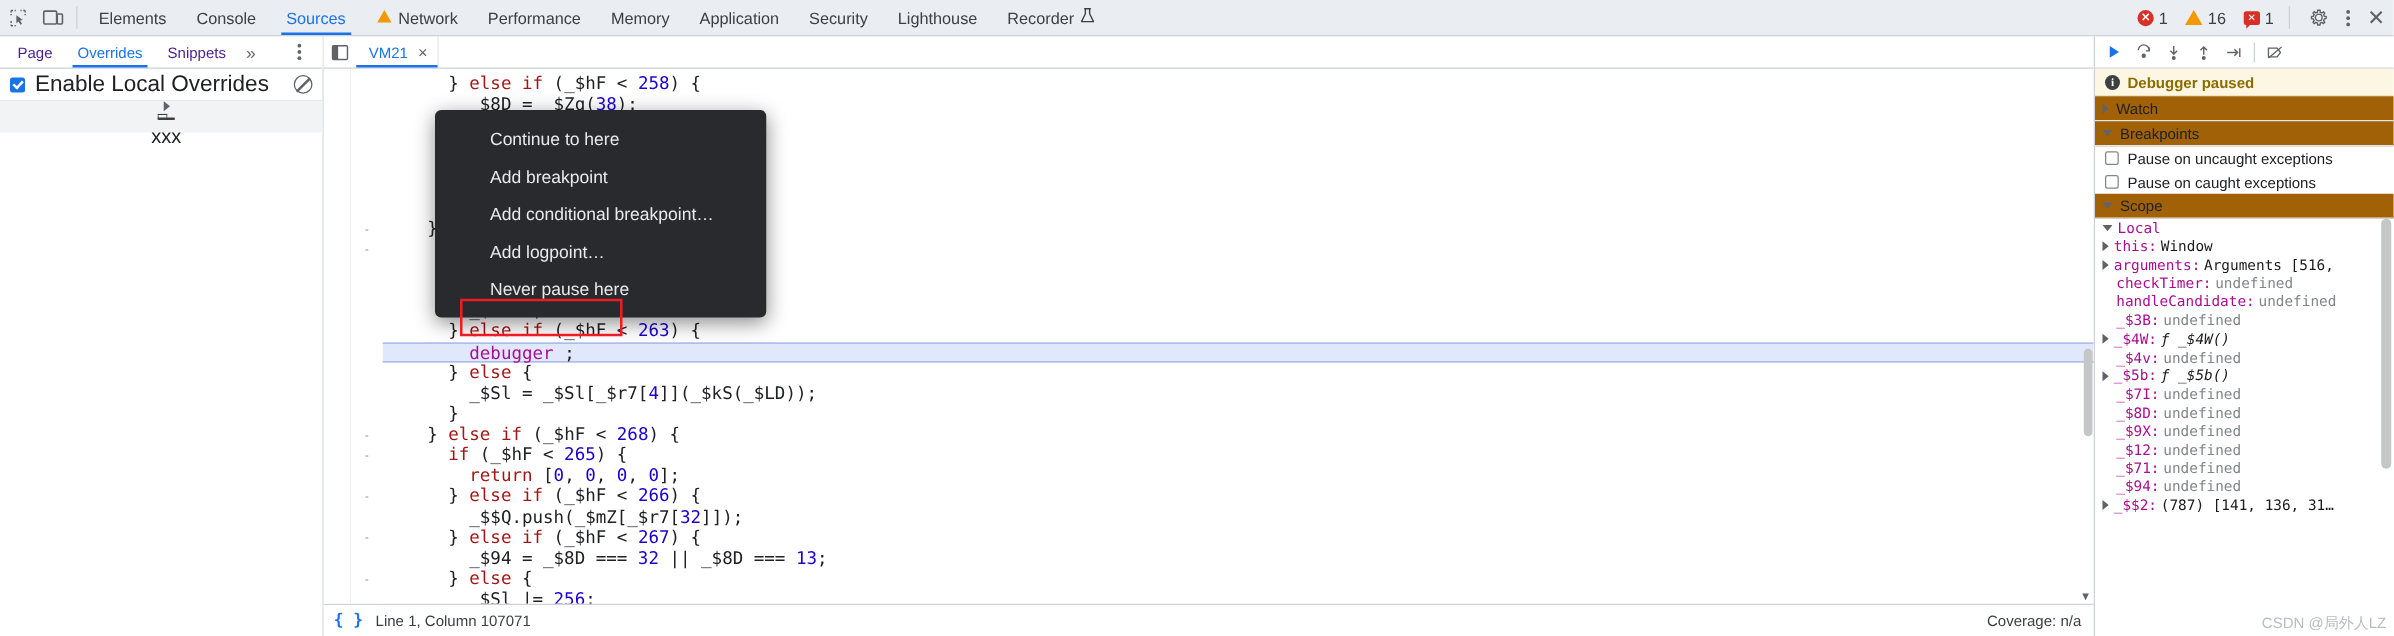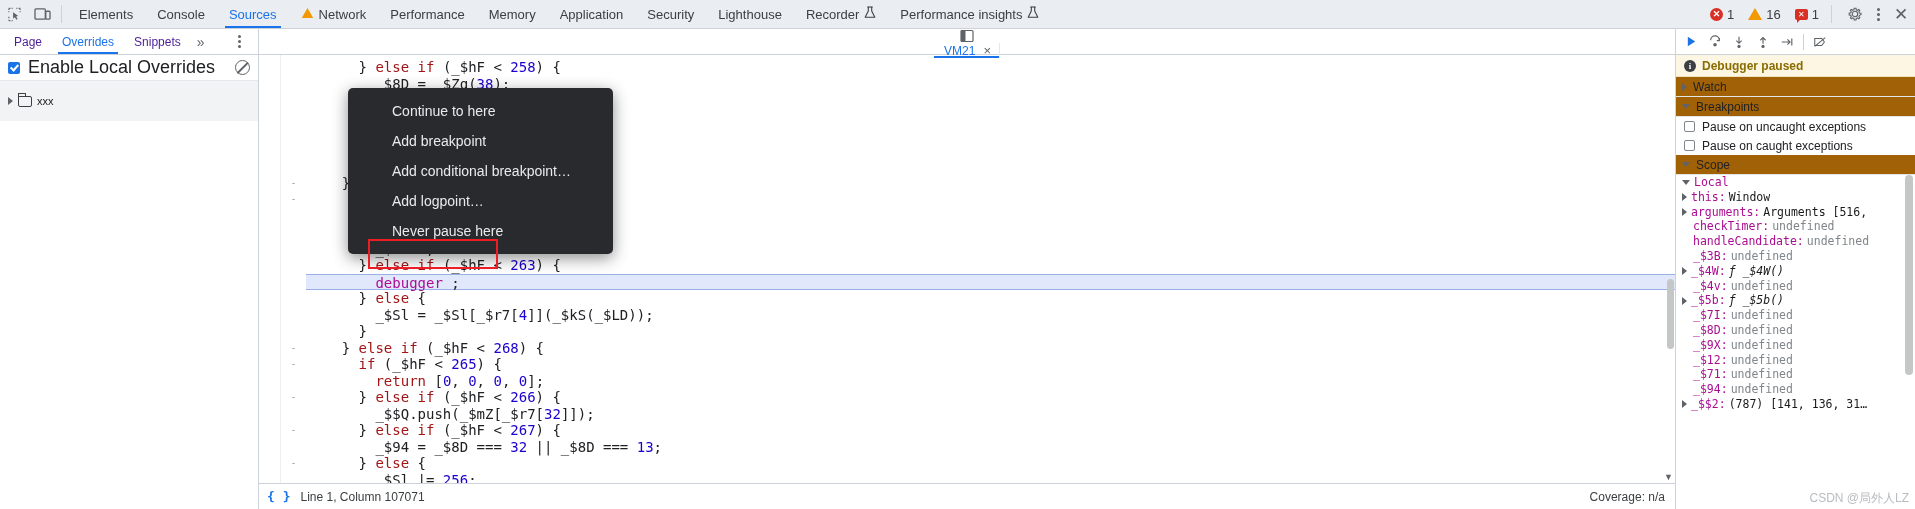--- a/index.html
+++ b/index.html
@@ -50,28 +50,28 @@
   .stab.active::after { content:""; position:absolute; left:6px; right:6px; bottom:0; height:2px; background:#1a73e8; }
   .chev { color:#5f6368; font-size: 14px; padding: 0 6px; }
   .kebab { display:flex; flex-direction: column; gap:2px; align-items:center; justify-content:center; width:18px;}
   .kebab i { width: 3px; height: 3px; border-radius: 50%; background:#5f6368; display:block; }
   .overrides-row { height: 26px; display: flex; align-items: center; gap: 8px; padding: 0 8px; border-bottom: 1px solid #e6e8eb; }
   .cb { width: 12px; height: 12px; border-radius: 2px; background: #1a73e8; position: relative; flex:0 0 12px;}
   .cb::after { content:""; position:absolute; left:3.5px; top:1px; width:3px; height:6px; border:solid #fff; border-width: 0 2px 2px 0; transform: rotate(42deg); }
   .overrides-row .lbl { font-size: 18px; color: #202124; }
   .no-sign { width:15px;height:15px;border-radius:50%;border:1.5px solid #5f6368; position:relative; margin-left:auto;}
   .no-sign::after{content:"";position:absolute;left:-1px;top:5.5px;width:15px;height:1.5px;background:#5f6368;transform:rotate(-45deg);}
-  .tree-row { height: 40px; display:flex; align-items:center; gap:5px; padding-left: 8px; background:#f1f3f4; font-size:11px;}
+  .tree-row { height: 25px; display:flex; align-items:center; gap:5px; padding-left: 8px; background:#f1f3f4; font-size:16px;flex-direction:column;}
   .tri { width:0;height:0;border-top:4px solid transparent;border-bottom:4px solid transparent;border-left:5px solid #5f6368;}
   .folder { width: 14px; height: 11px; border: 1.4px solid #3c4043; border-radius: 1px 2px 2px 2px; position: relative;}
   .folder::before{content:"";position:absolute;left:-1.4px;top:-4px;width:6px;height:3px;border:1.4px solid #3c4043;border-bottom:none;border-radius:1px 1px 0 0;}
 
   
   .editor-pane { flex: 1 1 auto; display: flex; flex-direction: column; min-width: 0; background: #fff; }
-  .editor-tabbar { height: 26px; display: flex; align-items: center; border-bottom: 1px solid #cdd1d9; background:#fff;flex-direction:column; }
+  .editor-tabbar { height: 26px; display: flex; align-items: center; border-bottom: 1px solid #cdd1d9; background:#fff; }
   .panel-toggle { width: 26px; display:flex; align-items:center; justify-content:center; color:#5f6368;}
   .etab { height: 25px; display:flex; align-items:center; gap:8px; padding: 0 8px 0 10px; font-size:12px; color:#1a73e8; position:relative; border-right:1px solid #e6e8eb;}
   .etab::after { content:""; position:absolute; left:0; right:0; bottom:0; height:2px; background:#1a73e8; }
   .etab .x { color:#5f6368; font-size:13px; }
   .code-area { flex: 1 1 auto; display: flex; min-height: 0; position: relative; overflow: hidden; }
   .gutter-bp { width: 22px; flex: 0 0 22px; background: #fff; border-right:1px solid #eceef0; padding-top:4px; }
   .gutter-bp div { height: 16.5px; font-size:11px; color:#9aa0a6; text-align:center; line-height:16.5px;}
   .gutter-fold { width: 25px; flex: 0 0 25px; background:#fff; padding-top:4px; }
   .gutter-fold div { height:16.5px; line-height:16.5px; text-align:center; color:#80868b; font-size:9px;}
   .code { flex:1 1 auto; padding-top: 4px; font-family: "DejaVu Sans Mono", monospace; font-size: 14px; line-height: 16.5px; white-space: pre; overflow: hidden; position: relative; }
@@ -175,27 +175,20 @@
     <div class="mtab">
         <span>Lighthouse</span>
       </div>
     <div class="mtab">
       <span>Recorder</span>
       <span><svg width="12" height="13" viewBox="0 0 12 13">
             <path d="M4.3 1v4L1.2 11.3h9.6L7.7 5V1" stroke="#3c4043" stroke-width="1.1" fill="none" stroke-linejoin="round"></path>
             <path d="M3.3 1h5.4" stroke="#3c4043" stroke-width="1.1"></path>
           </svg></span>
     </div>
-    <div class="mtab">
-      <span>Performance insights</span>
-      <span><svg width="12" height="13" viewBox="0 0 12 13">
-            <path d="M4.3 1v4L1.2 11.3h9.6L7.7 5V1" stroke="#3c4043" stroke-width="1.1" fill="none" stroke-linejoin="round"></path>
-            <path d="M3.3 1h5.4" stroke="#3c4043" stroke-width="1.1"></path>
-          </svg></span>
-    </div>
 
     <div class="spacer"></div>
 
     <div class="counter">
       <span class="err-dot">✕</span>
       <span>1</span>
     </div>
     <div class="counter">
       <span class="warn-tri"></span>
       <span>16</span>

